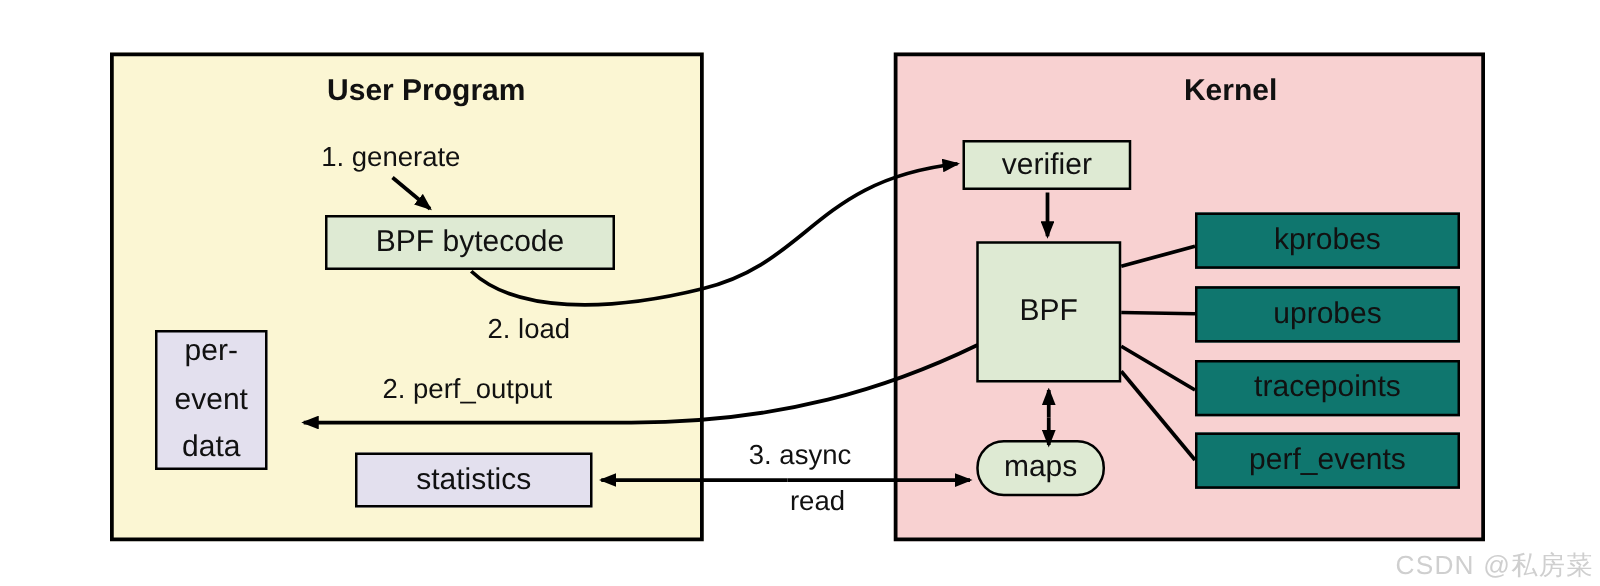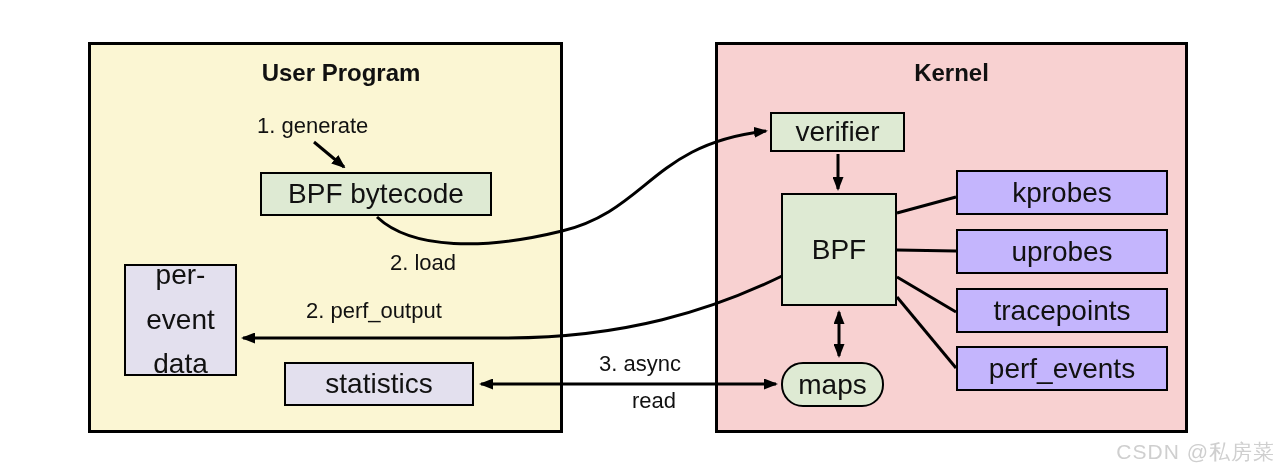--- a/index.html
+++ b/index.html
@@ -11,24 +11,24 @@
     position:absolute;border:3px solid #000000;box-sizing:border-box;
   }
   .container-box.yellow{background:#FBF6D3;}
   .container-box.pink{background:#F8D1D1;}
   .container-title{
     position:absolute;font-size:24px;font-weight:bold;text-align:center;color:#111;
   }
   .node{
     position:absolute;border:2.5px solid #000000;box-sizing:border-box;
     display:flex;align-items:center;justify-content:center;
-    font-size:28px;line-height:1.2;text-align:center;color:#111;
+    font-size:24px;line-height:1.2;text-align:center;color:#111;
   }
   .node.green{background:#DEEAD3;}
-  .node.blue{background:#c4b5fd;}
+  .node.blue{background:#0f766e;}
   .node.lavender{background:#E3E0EE;}
   .node.multiline{white-space:pre-line;line-height:1.6;}
   .lbl{
     position:absolute;font-size:22px;color:#111;white-space:nowrap;
   }
   .lbl.center{text-align:center;}
   svg.overlay{
     position:absolute;left:0;top:0;width:1280px;height:469px;
     pointer-events:none;z-index:5;
   }
@@ -39,31 +39,31 @@
 </style>
 </head>
 <body>
 
 <div class="canvas">
 
   <div class="container-box yellow" style="left:88px;top:42px;width:475px;height:391px;"></div>
   <div class="container-box pink" style="left:715px;top:42px;width:473px;height:391px;"></div>
 
   <div class="container-title" style="left:88px;top:59px;width:506px;">User Program</div>
-  <div class="container-title" style="left:715px;top:59px;width:473px;">Kernel</div>
+  <div class="container-title" style="left:715px;top:59px;width:473px;padding-left:33px;">Kernel</div>
 
   <div class="node green" style="left:260px;top:172px;width:232px;height:44px;text-align:right;">BPF bytecode</div>
-  <div class="node lavender multiline" style="left:124px;top:264px;width:113px;height:112px;">per-
+  <div class="node lavender multiline" style="left:124px;top:264px;width:90px;height:112px;">per-
 event
 data</div>
   <div class="node lavender" style="left:284px;top:362px;width:190px;height:44px;">statistics</div>
 
   <div class="node green" style="left:770px;top:112px;width:135px;height:40px;">verifier</div>
   <div class="node green" style="left:781px;top:193px;width:116px;height:113px;">BPF</div>
-  <div class="node green" style="left:781px;top:362px;width:103px;height:45px;border-radius:22px;">maps</div>
+  <div class="node green" style="left:781px;top:352px;width:103px;height:45px;border-radius:22px;">maps</div>
   <div class="node blue" style="left:956px;top:170px;width:212px;height:45px;">kprobes</div>
   <div class="node blue" style="left:956px;top:229px;width:212px;height:45px;">uprobes</div>
   <div class="node blue" style="left:956px;top:288px;width:212px;height:45px;">tracepoints</div>
   <div class="node blue" style="left:956px;top:346px;width:212px;height:45px;">perf_events</div>
 
   <div class="lbl" style="left:257px;top:113px;">1. generate</div>
   <div class="lbl" style="left:390px;top:250px;">2. load</div>
   <div class="lbl" style="left:306px;top:298px;">2. perf_output</div>
   <div class="lbl center" style="left:570px;top:351px;width:140px;">3. async</div>
   <div class="lbl center" style="left:584px;top:388px;width:140px;">read</div>

